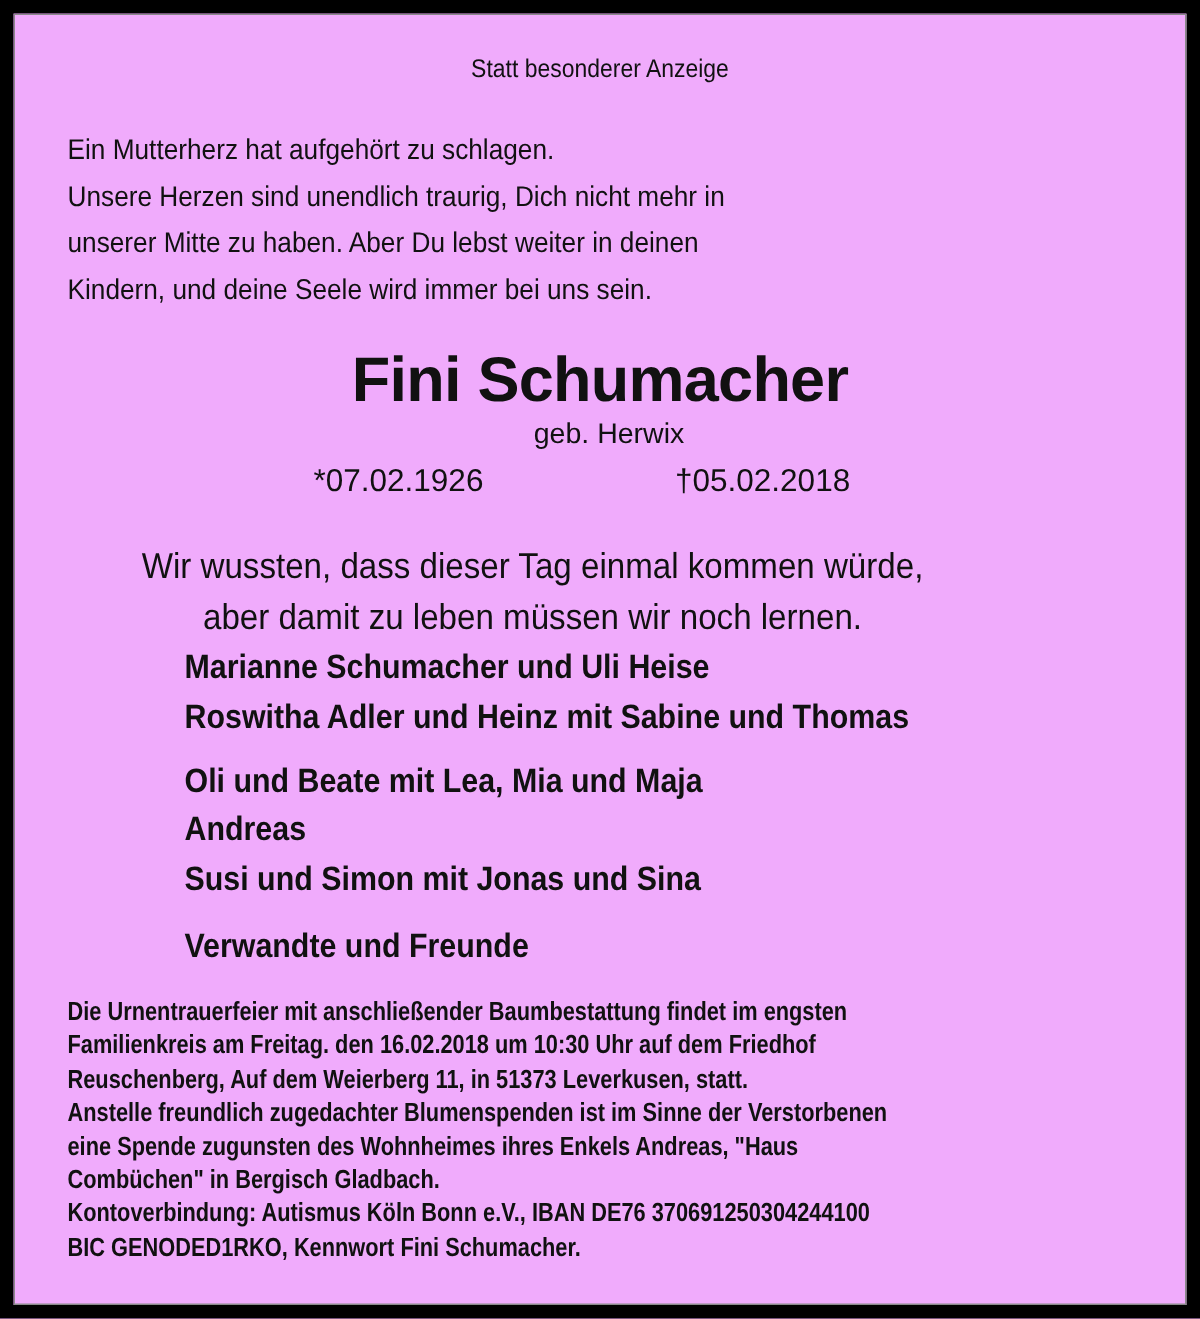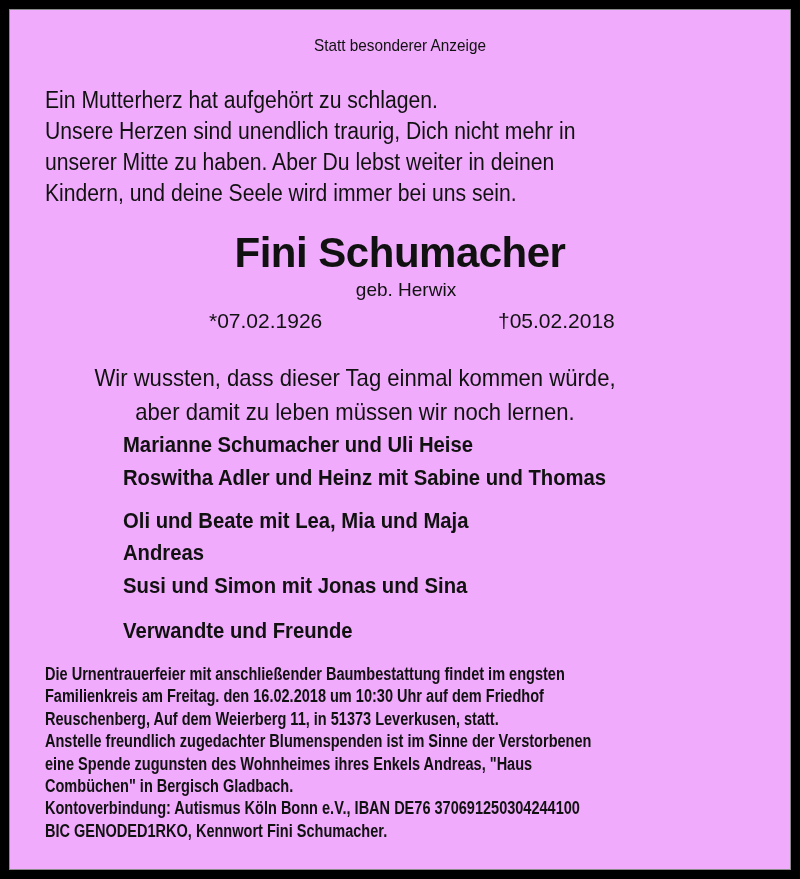--- a/index.html
+++ b/index.html
@@ -9,31 +9,31 @@
   }
   .panel {
     position: absolute; left: 9px; top: 9px; width: 782px; height: 861px;
     background: #f0abfc; box-shadow: inset 0 0 0 1px #8a8a8a;
   }
   .abs { position: absolute; white-space: nowrap; }
   .header {
     left: 0; width: 782px; top: 27px; text-align: center;
     font-size: 17px; transform: scaleX(0.9); transform-origin: center;
   }
-  .intro { left: 36px; top: 76px; font-size: 23px; line-height: 31px; }
+  .intro { left: 36px; top: 76px; font-size: 19px; line-height: 31px; }
   .intro div { transform: scaleX(0.92); transform-origin: left; }
   .name {
     left: 0; width: 782px; top: 220px; text-align: center;
     font-size: 42px; font-weight: bold; letter-spacing: -0.5px;
   }
   .maiden {
     left: 0; width: 794px; top: 270px; text-align: center; font-size: 19px;
   }
   .birth { left: 200px; top: 300px; font-size: 21px; }
-  .death { left: 441px; top: 300px; font-size: 21px; margin-left: 48px; }
+  .death { left: 441px; top: 300px; font-size: 21px; }
   .quote {
     left: 0; width: 692px; top: 352px; text-align: center;
     font-size: 24px; line-height: 34px;
   }
   .quote div { transform: scaleX(0.92); transform-origin: center; }
   .family { left: 114px; font-size: 22.5px; font-weight: bold; transform: scaleX(0.9); transform-origin: left; }
   .footer {
     left: 36px; top: 654px; font-size: 17.5px; line-height: 22.4px; font-weight: bold;
   }
   .footer div { transform: scaleX(0.83); transform-origin: left; }

